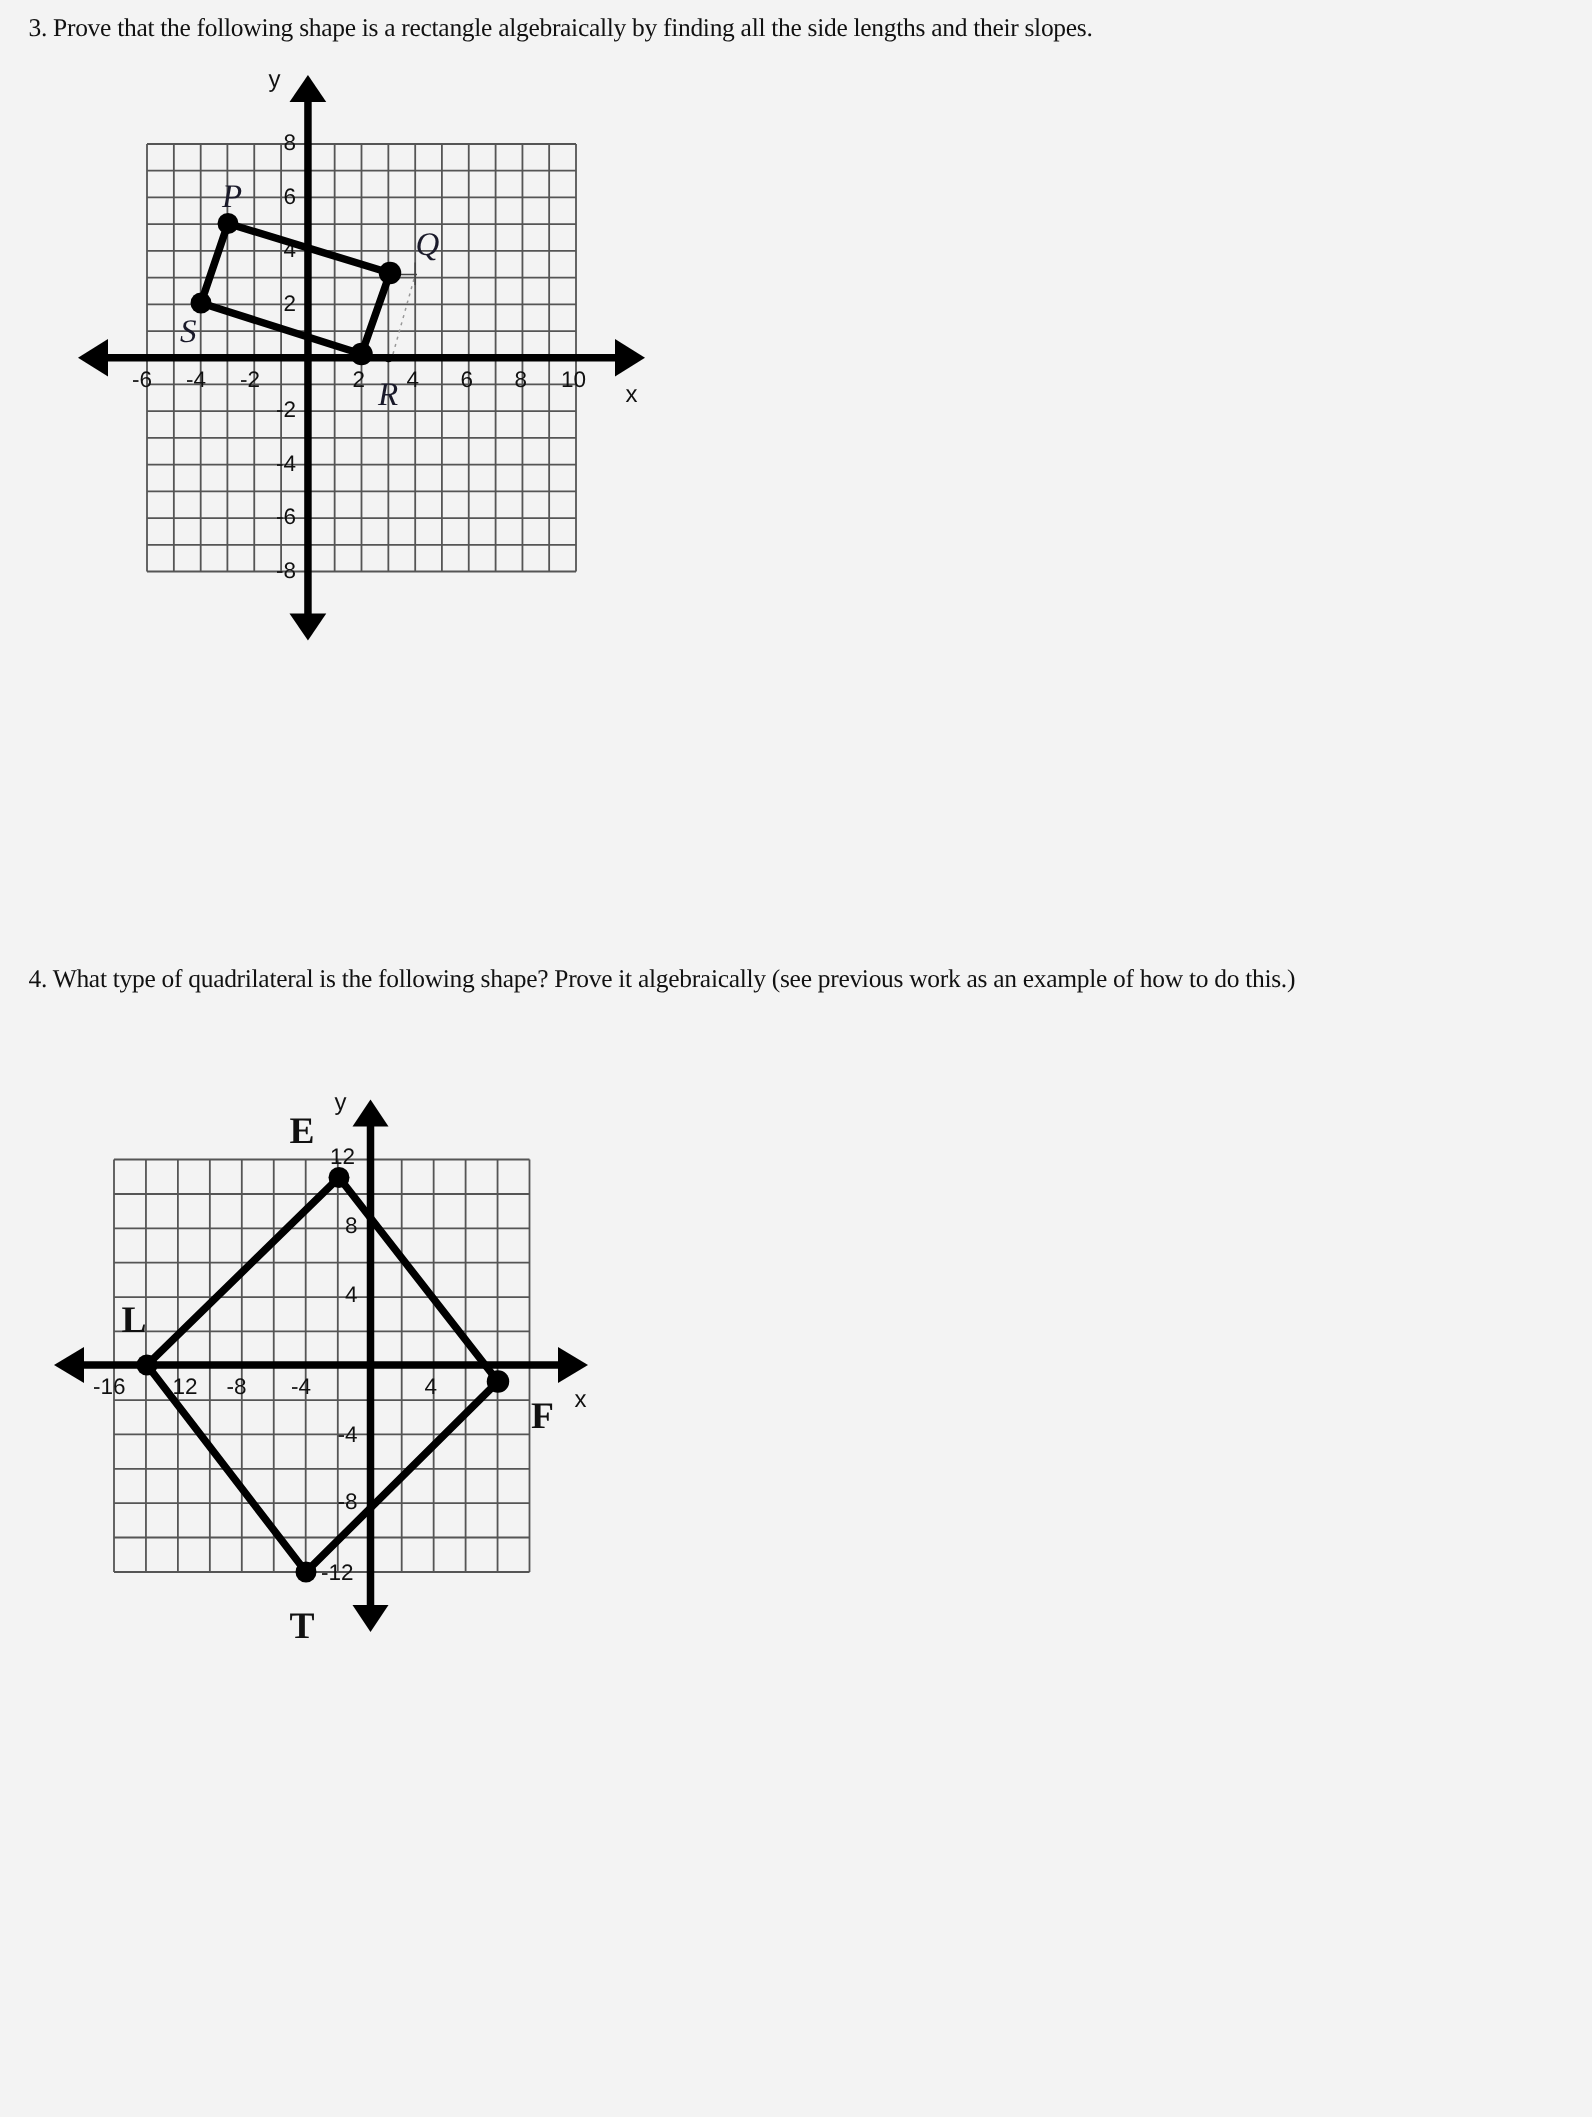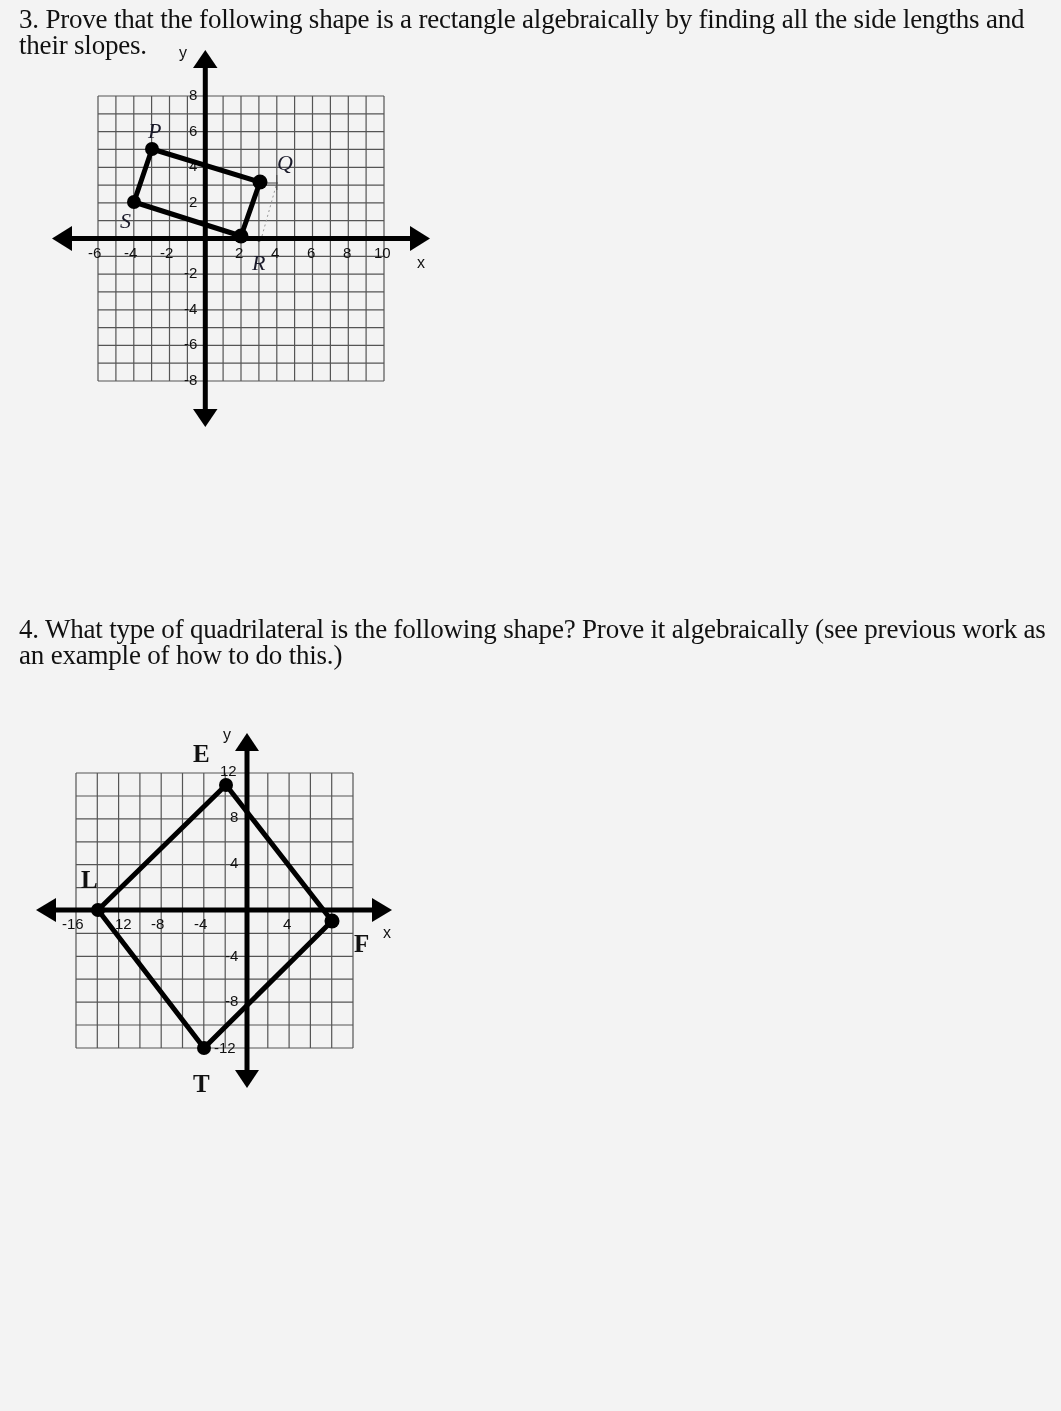--- a/index.html
+++ b/index.html
@@ -7,26 +7,26 @@
     width: 1061px; height: 1411px;
     background: #f3f3f3;
     position: relative;
     overflow: hidden;
     font-family: "Liberation Serif", serif;
     color: #111;
   }
   .question {
     position: absolute;
     left: 19px;
-    font-size: 27px;
+    font-size: 17px;
     line-height: 26px;
     letter-spacing: -0.2px;
   }
   #q3 { top: 6px; width: 1040px; }
-  #q4 { top: 616px; width: 1035px; }
+  #q4 { top: 640px; width: 1035px; }
   svg.graph { position: absolute; left: 0; top: 0; }
   .tick { font-family: "Liberation Sans", sans-serif; font-size: 15px; fill: #111; }
   .axislbl { font-family: "Liberation Sans", sans-serif; font-size: 16px; fill: #111; }
   .ptlbl-it { font-family: "Liberation Serif", serif; font-style: italic; font-size: 22px; fill: #1a1a2a; }
   .ptlbl-b { font-family: "Liberation Serif", serif; font-weight: bold; font-size: 25px; fill: #111; }
 </style>
 </head>
 <body>
 
 <div id="q3" class="question">3.  Prove that the following shape is a rectangle algebraically by finding all the side lengths and their slopes.</div>

